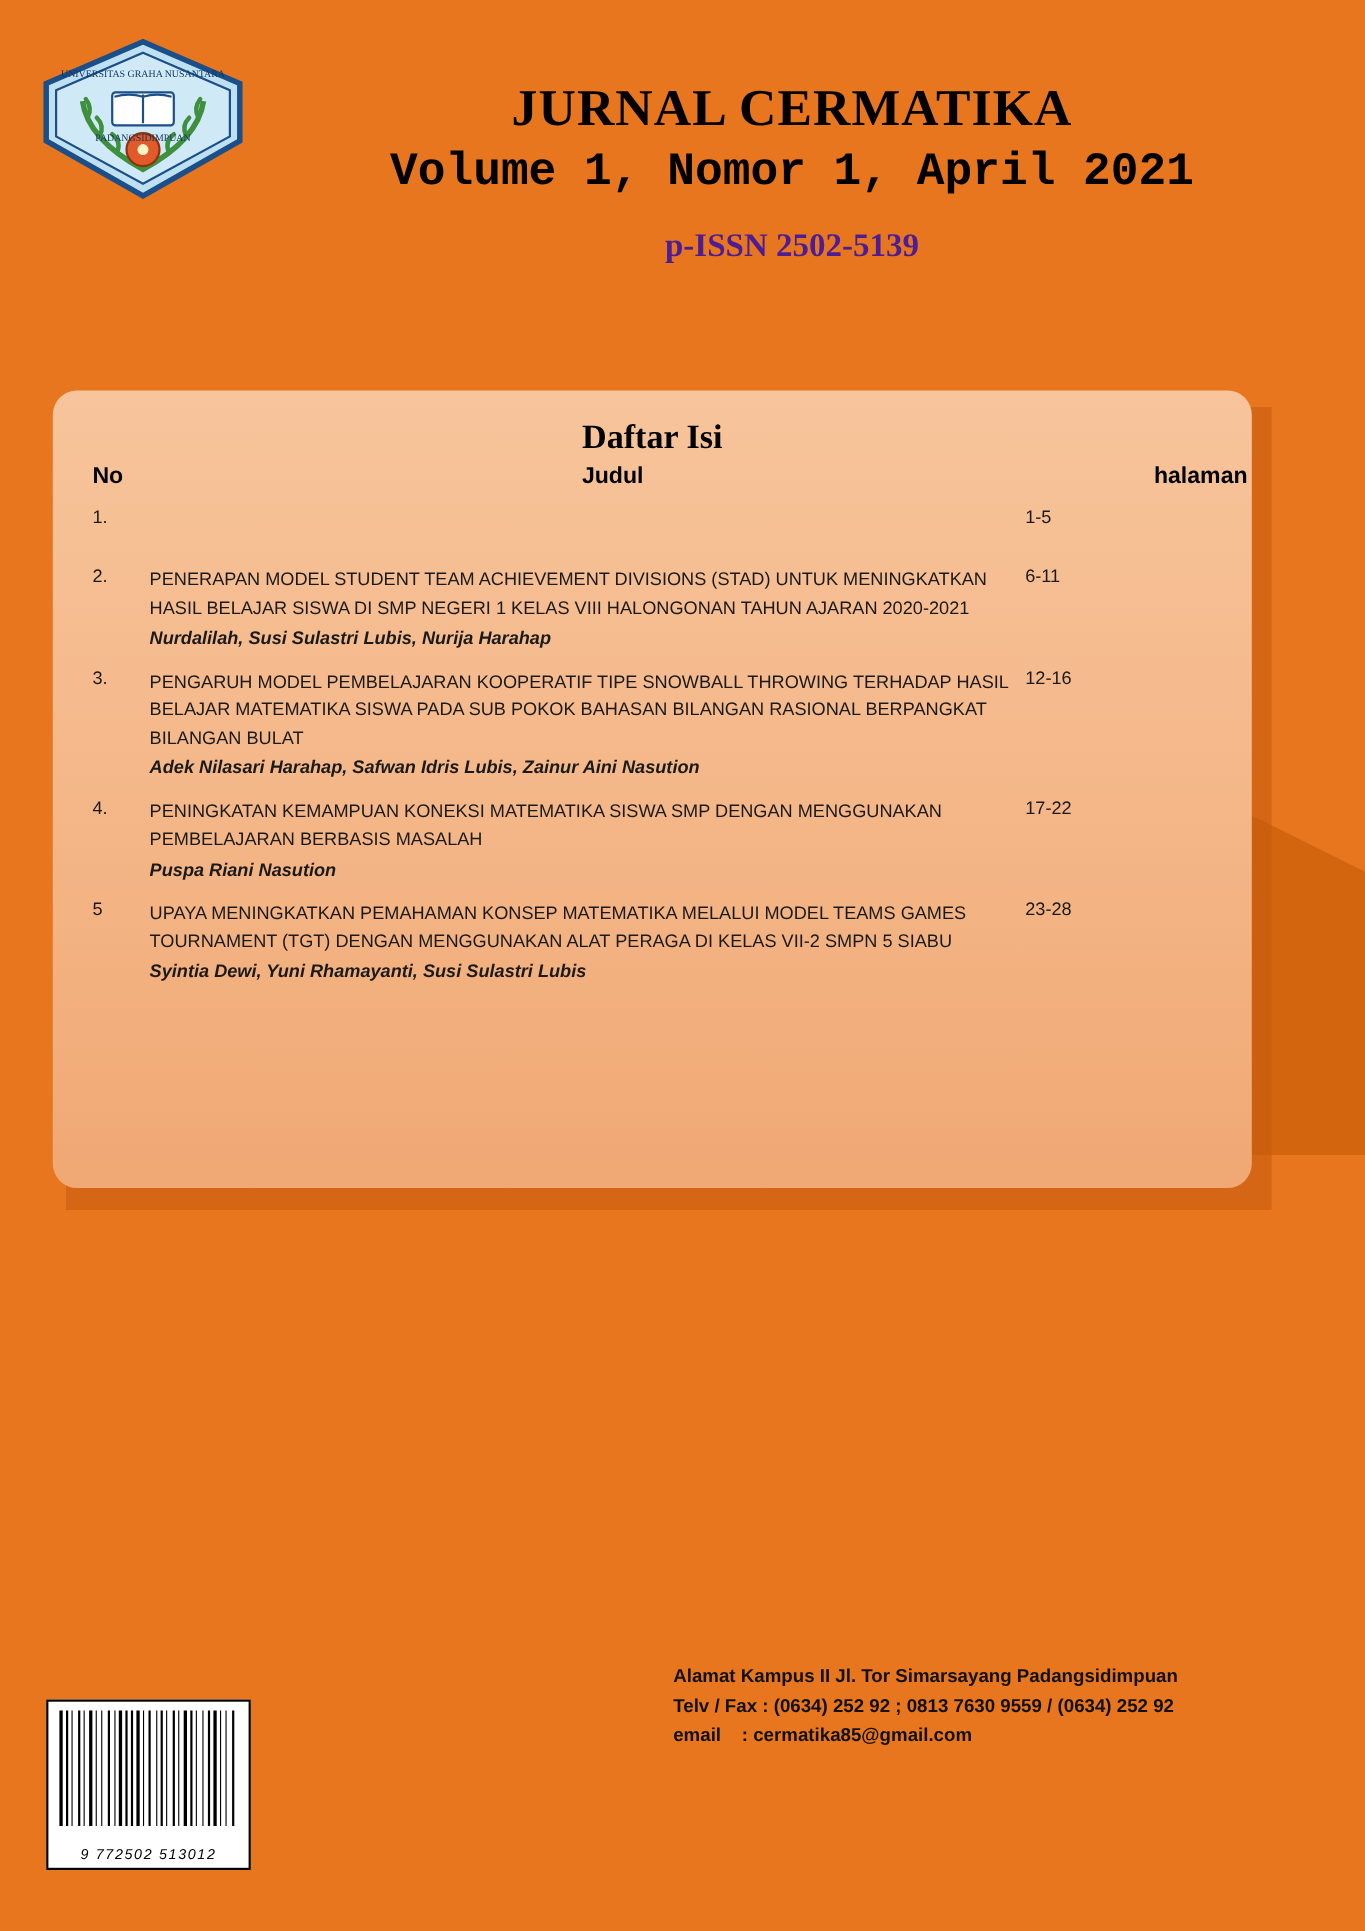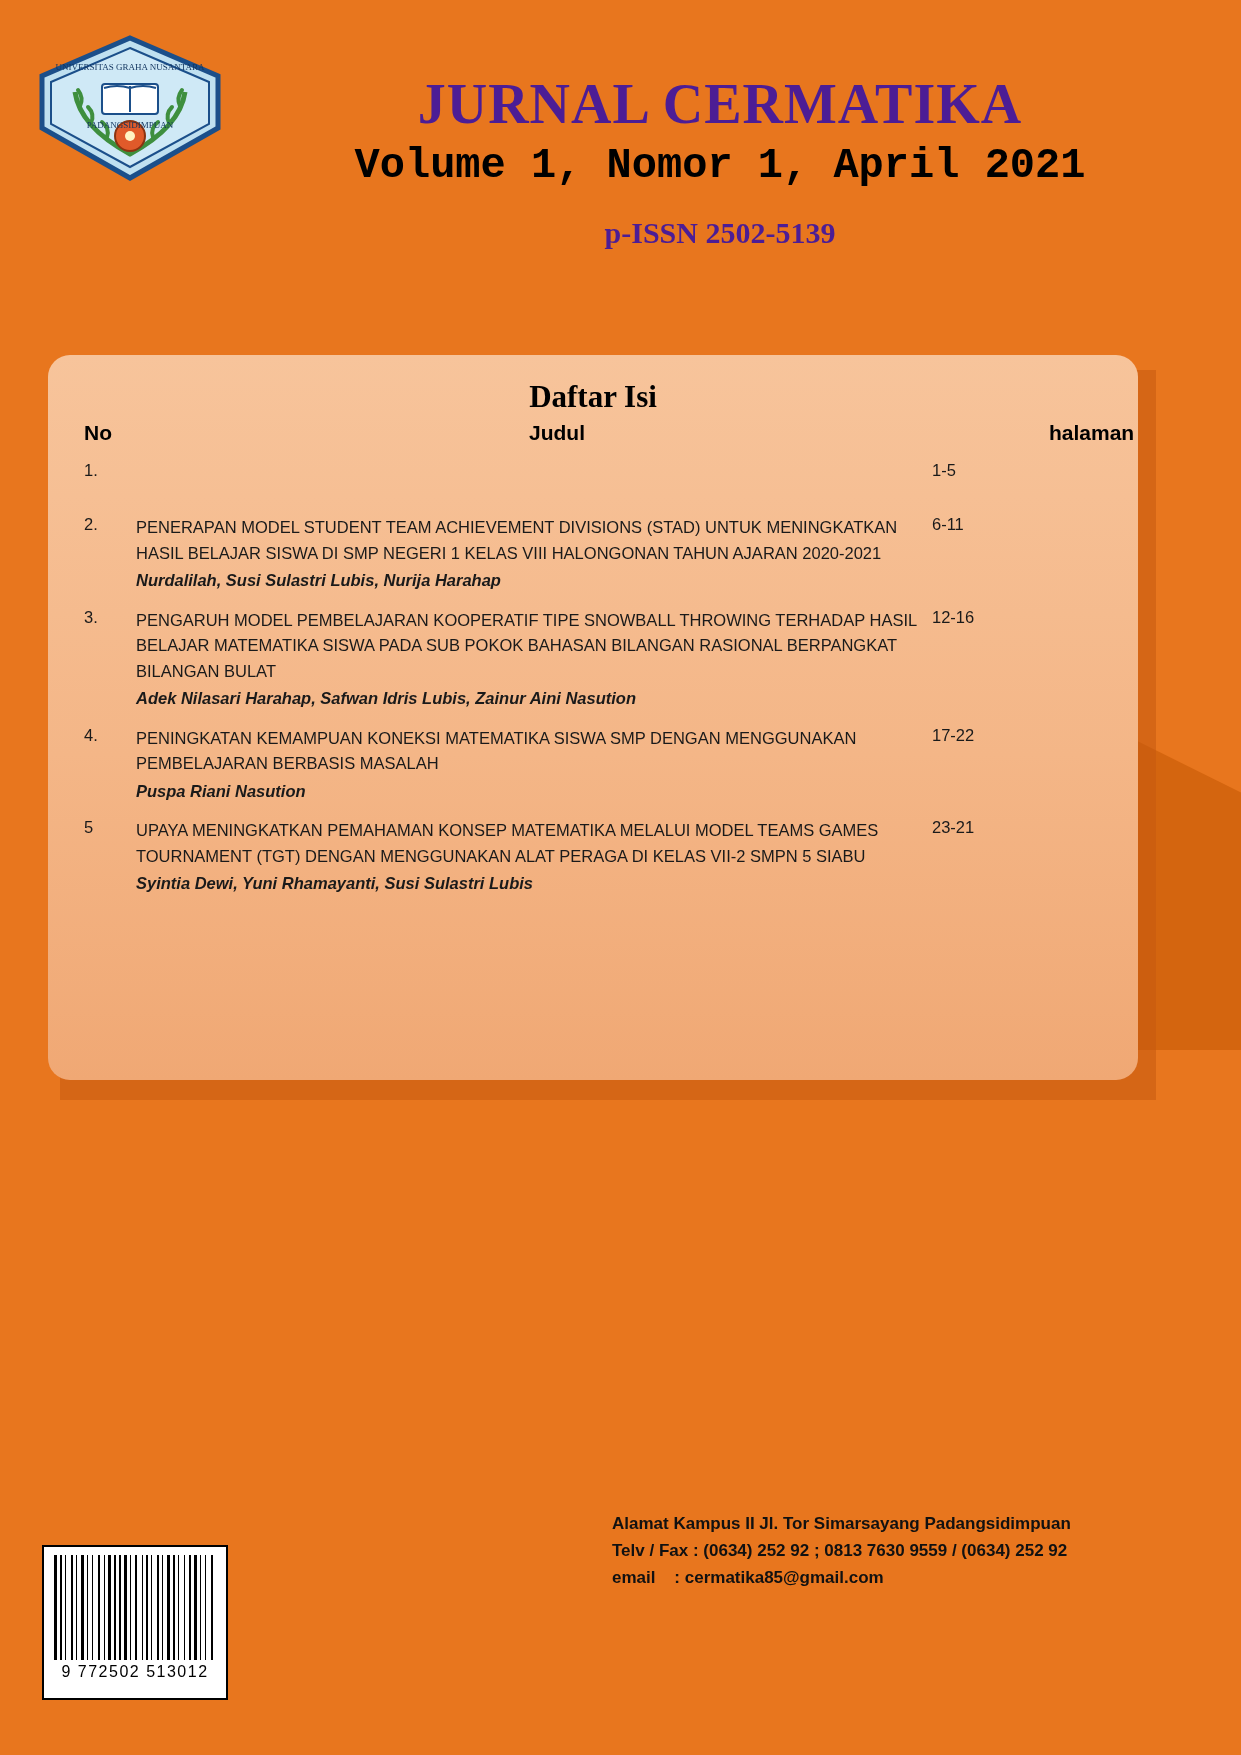--- a/index.html
+++ b/index.html
@@ -32,23 +32,23 @@
   .title-block {
     position: absolute;
     left: 250px;
     top: 75px;
     width: 940px;
     text-align: center;
   }
   .journal-title {
     font-family: "Liberation Serif", serif;
     font-weight: bold;
-    font-size: 56px;
+    font-size: 47px;
     line-height: 1.05;
-    color: #4c1d95;
+    color: #000000;
     letter-spacing: 1px;
   }
   .journal-volume {
     font-family: Liberation Mono, monospace;
     font-weight: bold;
     font-size: 42px;
     line-height: 1.35;
     color: #000;
     margin-top: 4px;
   }
@@ -182,25 +182,26 @@
     position: relative;
   }
   .barcode-bars span {
     position: absolute;
     top: 0;
     bottom: 0;
     background: #000;
   }
   .barcode-digits {
     font-family: "Liberation Sans", sans-serif;
-    font-size: 16px;
+    font-size: 13px;
     letter-spacing: 1.5px;
     text-align: center;
     color: #000;
-    margin-top: 3px;
+    margin-top: 18px;
+    font-style: italic;
   }
 </style>
 </head>
 <body>
 
 <div class="header">
 
   <div class="logo">
     <svg width="200" height="150" viewBox="0 0 200 150">
       <polygon points="100,6 188,44 188,96 100,146 12,96 12,44" fill="#bfe0f0" stroke="#1b4f8a" stroke-width="5"></polygon>
@@ -268,21 +269,21 @@
     </div>
     <div class="entry-pages">17-22</div>
   </div>
 
   <div class="toc-entry">
     <div class="entry-no">5</div>
     <div class="entry-body">
       <div class="entry-title">UPAYA MENINGKATKAN PEMAHAMAN KONSEP MATEMATIKA MELALUI MODEL TEAMS GAMES TOURNAMENT (TGT) DENGAN MENGGUNAKAN ALAT PERAGA DI KELAS VII-2 SMPN 5 SIABU</div>
       <div class="entry-authors">Syintia Dewi, Yuni Rhamayanti, Susi Sulastri Lubis</div>
     </div>
-    <div class="entry-pages">23-21</div>
+    <div class="entry-pages">23-28</div>
   </div>
 
 </div>
 
 <div class="footer-address">
   <div>Alamat Kampus II Jl. Tor Simarsayang Padangsidimpuan</div>
   <div>Telv / Fax : (0634) 252 92 ; 0813 7630 9559 / (0634) 252 92</div>
   <div>email    : cermatika85@gmail.com</div>
 </div>
 

